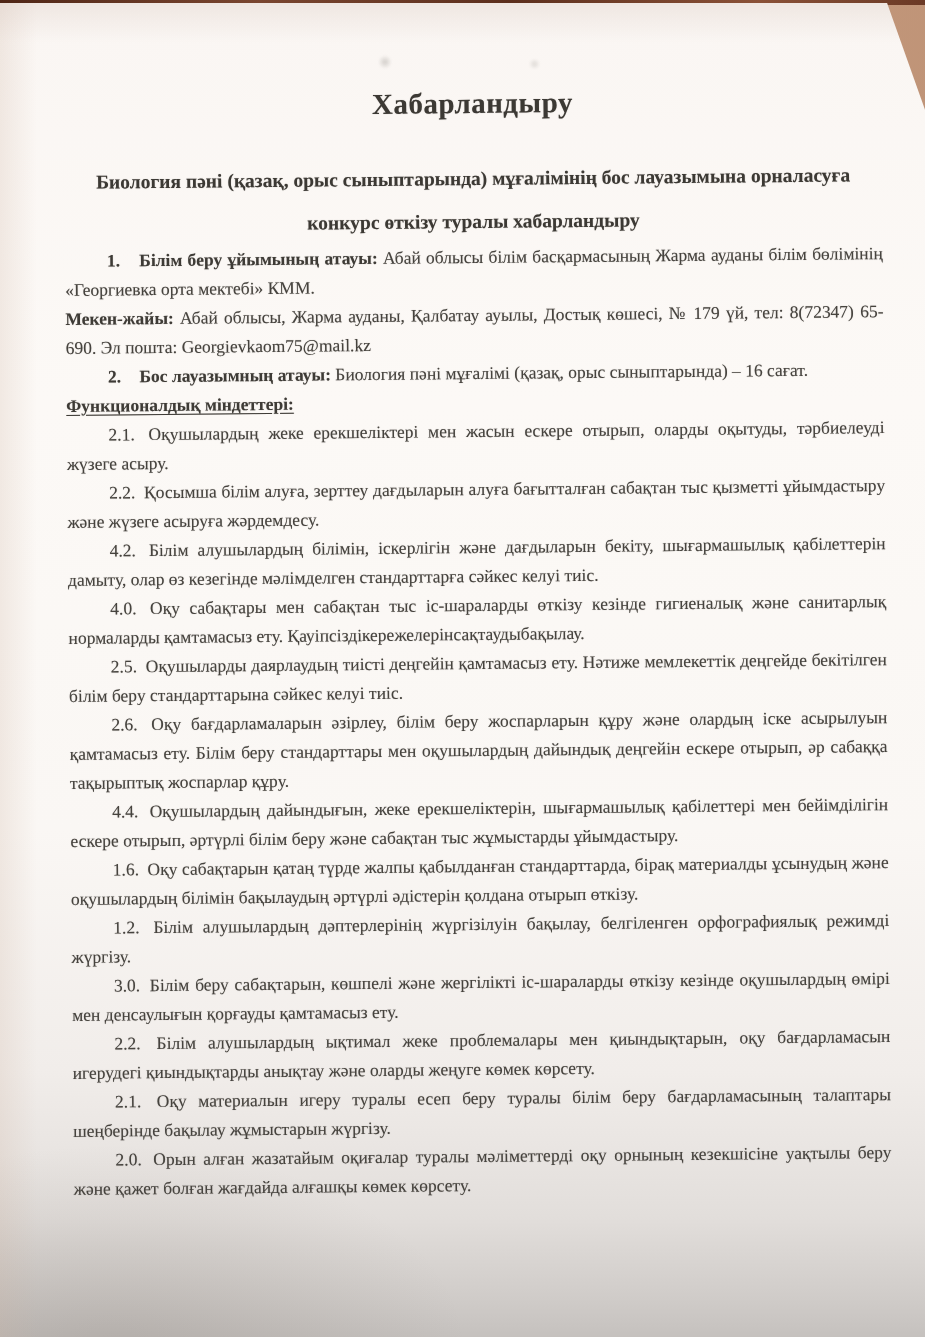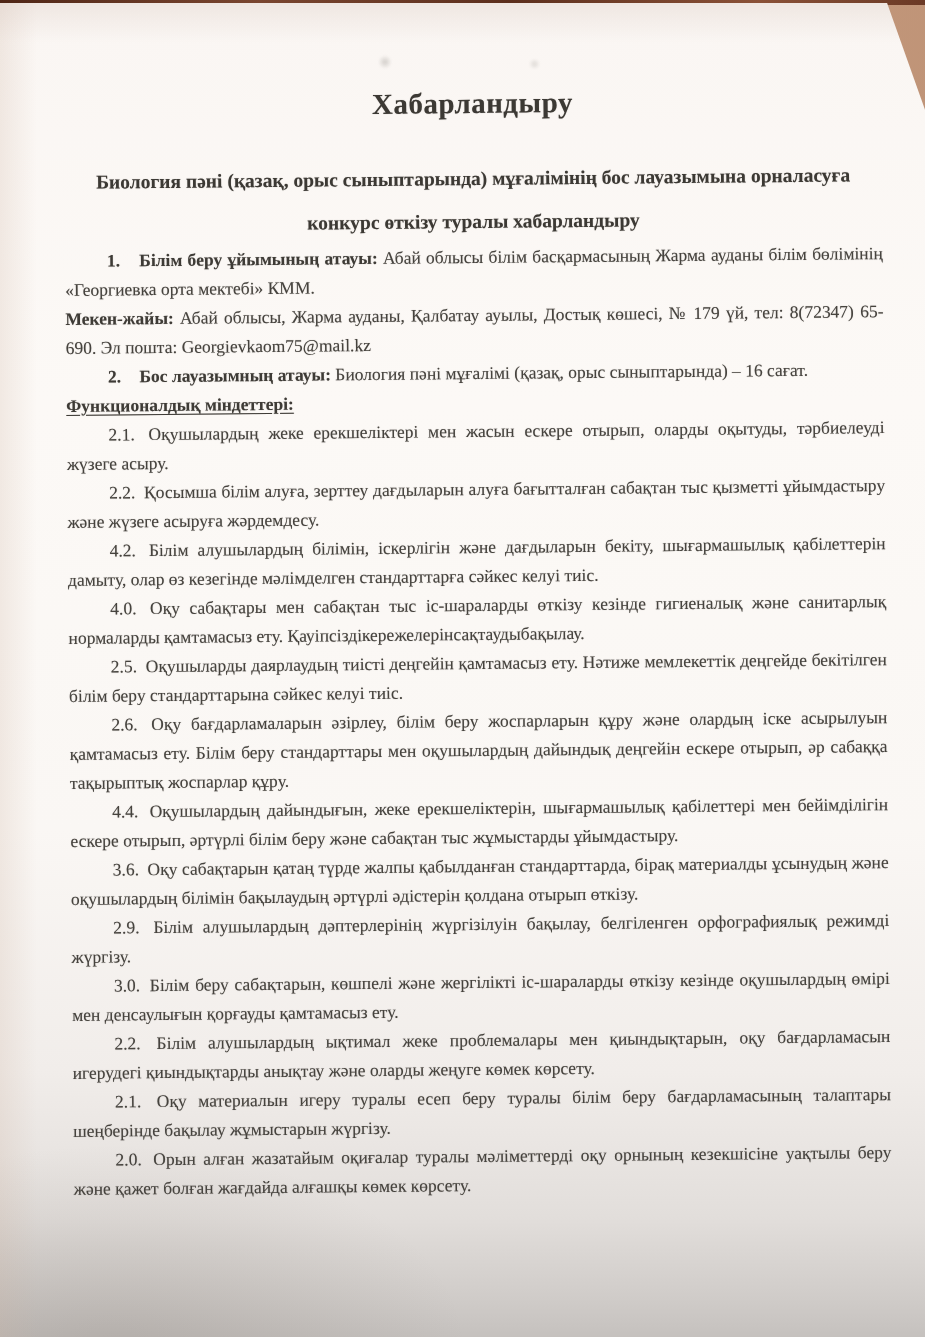--- a/index.html
+++ b/index.html
@@ -96,23 +96,23 @@
   <p class="duty-item numbered"><span class="num">4.2.</span> <span class="text">Білім алушылардың білімін, іскерлігін және дағдыларын бекіту, шығармашылық қабілеттерін дамыту, олар өз кезегінде мәлімделген стандарттарға сәйкес келуі тиіс.</span></p>
 
   <p class="duty-item numbered"><span class="num">4.0.</span> <span class="text">Оқу сабақтары мен сабақтан тыс іс-шараларды өткізу кезінде гигиеналық және санитарлық нормаларды қамтамасыз ету. Қауіпсіздікережелерінсақтаудыбақылау.</span></p>
 
   <p class="duty-item numbered"><span class="num">2.5.</span> <span class="text">Оқушыларды даярлаудың тиісті деңгейін қамтамасыз ету. Нәтиже мемлекеттік деңгейде бекітілген білім беру стандарттарына сәйкес келуі тиіс.</span></p>
 
   <p class="duty-item numbered"><span class="num">2.6.</span> <span class="text">Оқу бағдарламаларын әзірлеу, білім беру жоспарларын құру және олардың іске асырылуын қамтамасыз ету. Білім беру стандарттары мен оқушылардың дайындық деңгейін ескере отырып, әр сабаққа тақырыптық жоспарлар құру.</span></p>
 
   <p class="duty-item numbered"><span class="num">4.4.</span> <span class="text">Оқушылардың дайындығын, жеке ерекшеліктерін, шығармашылық қабілеттері мен бейімділігін ескере отырып, әртүрлі білім беру және сабақтан тыс жұмыстарды ұйымдастыру.</span></p>
 
-  <p class="duty-item numbered"><span class="num">3.6.</span> <span class="text">Оқу сабақтарын қатаң түрде жалпы қабылданған стандарттарда, бірақ материалды ұсынудың және оқушылардың білімін бақылаудың әртүрлі әдістерін қолдана отырып өткізу.</span></p>
+  <p class="duty-item numbered"><span class="num">1.6.</span> <span class="text">Оқу сабақтарын қатаң түрде жалпы қабылданған стандарттарда, бірақ материалды ұсынудың және оқушылардың білімін бақылаудың әртүрлі әдістерін қолдана отырып өткізу.</span></p>
 
-  <p class="duty-item numbered"><span class="num">2.9.</span> <span class="text">Білім алушылардың дәптерлерінің жүргізілуін бақылау, белгіленген орфографиялық режимді жүргізу.</span></p>
+  <p class="duty-item numbered"><span class="num">1.2.</span> <span class="text">Білім алушылардың дәптерлерінің жүргізілуін бақылау, белгіленген орфографиялық режимді жүргізу.</span></p>
 
   <p class="duty-item numbered"><span class="num">3.0.</span> <span class="text">Білім беру сабақтарын, көшпелі және жергілікті іс-шараларды өткізу кезінде оқушылардың өмірі мен денсаулығын қорғауды қамтамасыз ету.</span></p>
 
   <p class="duty-item numbered"><span class="num">2.2.</span> <span class="text">Білім алушылардың ықтимал жеке проблемалары мен қиындықтарын, оқу бағдарламасын игерудегі қиындықтарды анықтау және оларды жеңуге көмек көрсету.</span></p>
 
   <p class="duty-item numbered"><span class="num">2.1.</span> <span class="text">Оқу материалын игеру туралы есеп беру туралы білім беру бағдарламасының талаптары шеңберінде бақылау жұмыстарын жүргізу.</span></p>
 
   <p class="duty-item numbered"><span class="num">2.0.</span> <span class="text">Орын алған жазатайым оқиғалар туралы мәліметтерді оқу орнының кезекшісіне уақтылы беру және қажет болған жағдайда алғашқы көмек көрсету.</span></p>
 </div>
   </div>

